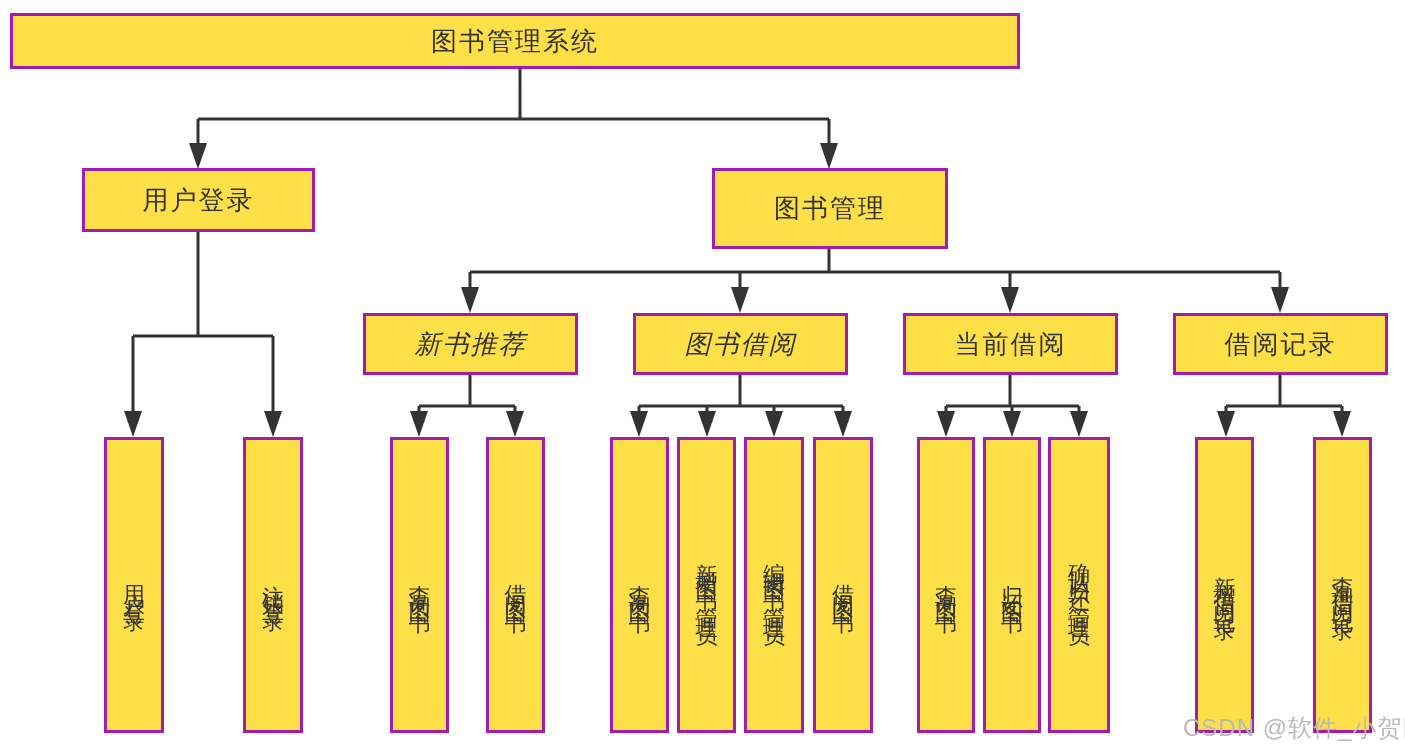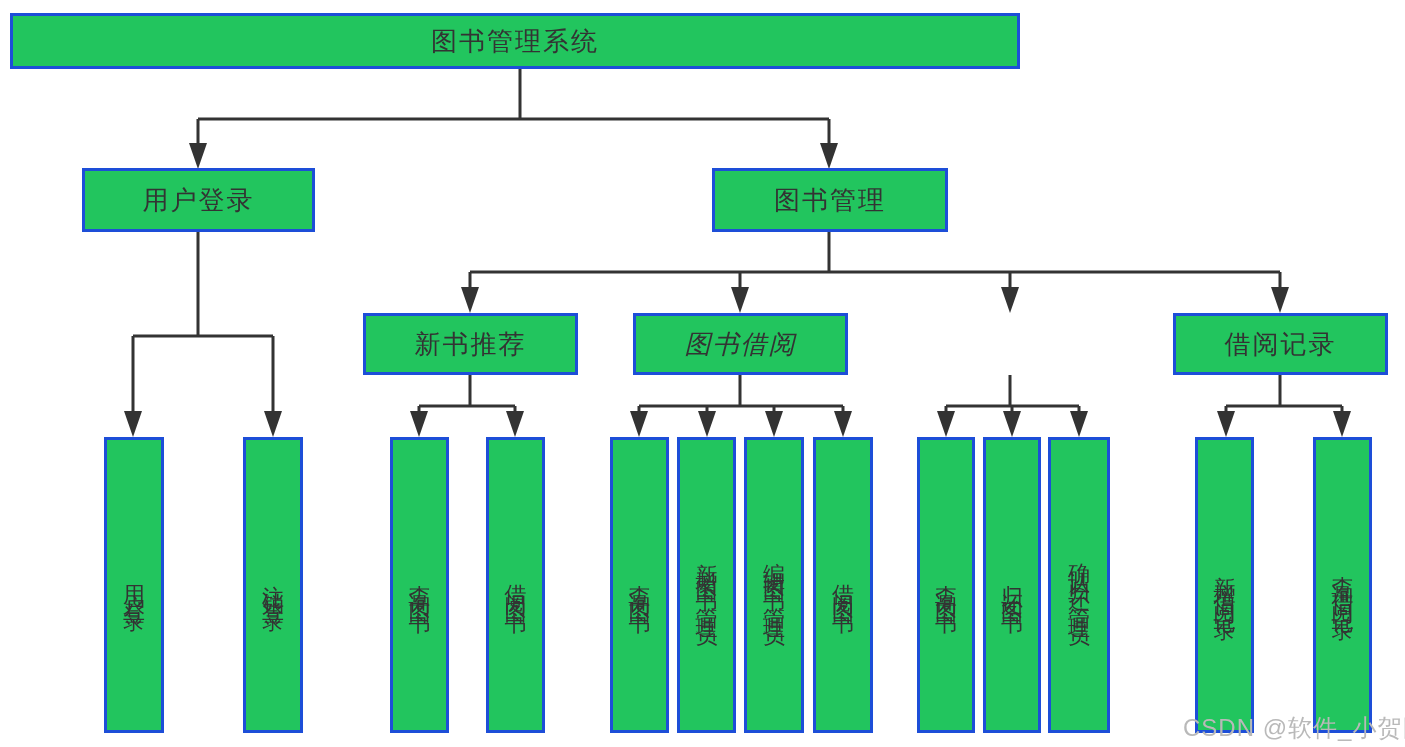--- a/index.html
+++ b/index.html
@@ -18,22 +18,22 @@
   .connectors {
     position: absolute;
     left: 0;
     top: 0;
     width: 1405px;
     height: 747px;
   }
   .box {
     position: absolute;
     box-sizing: border-box;
-    border: 3px solid #1d4ed8;
-    background: #22c55e;
+    border: 3px solid #a21caf;
+    background: #fde047;
     display: flex;
     align-items: center;
     justify-content: center;
     color: #333333;
   }
   .hbox {
     font-size: 26px;
     letter-spacing: 2px;
     white-space: nowrap;
   }
@@ -42,24 +42,24 @@
     text-orientation: mixed;
     font-size: 22px;
     letter-spacing: 9px;
     line-height: 1;
     white-space: nowrap;
   }
   
   .n-root   { left: 10px;  top: 13px;  width: 1010px; height: 56px; }
   
   .n-login  { left: 82px;  top: 168px; width: 233px; height: 64px; }
-  .n-mgmt   { left: 712px; top: 168px; width: 236px; height: 64px; }
+  .n-mgmt   { left: 712px; top: 168px; width: 236px; height: 81px; }
   
   .n-l3     { top: 313px; width: 215px; height: 62px; }
-  .n-rec    { left: 363px; }
+  .n-rec    { left: 363px; font-style: italic; }
   .n-borrow { left: 633px; font-style: italic; }
   .n-cur    { left: 903px; }
   .n-hist   { left: 1173px; }
   
   .leaf     { top: 437px; height: 296px; }
   .n-a1 { left: 104px;  width: 60px; }
   .n-a2 { left: 243px;  width: 60px; }
   .n-b1 { left: 390px;  width: 59px; }
   .n-b2 { left: 486px;  width: 59px; }
   .n-c1 { left: 610px;  width: 59px; }
@@ -119,20 +119,21 @@
     </g>
   </svg>
 
   <div class="box hbox n-root">图书管理系统</div>
 
   <div class="box hbox n-login">用户登录</div>
   <div class="box hbox n-mgmt">图书管理</div>
 
   <div class="box hbox n-l3 n-rec">新书推荐</div>
   <div class="box hbox n-l3 n-borrow">图书借阅</div>
+  <div class="box hbox n-l3 n-cur">当前借阅</div>
   <div class="box hbox n-l3 n-hist">借阅记录</div>
 
   <div class="box vbox leaf n-a1">
     <span>用户登录</span>
   </div>
   <div class="box vbox leaf n-a2">
     <span>注销登录</span>
   </div>
 
   <div class="box vbox leaf n-b1">

